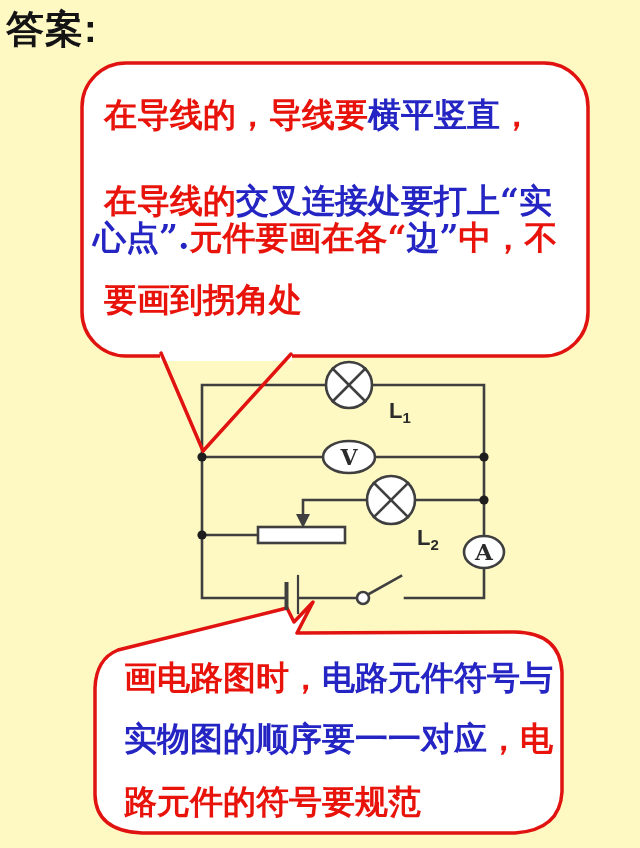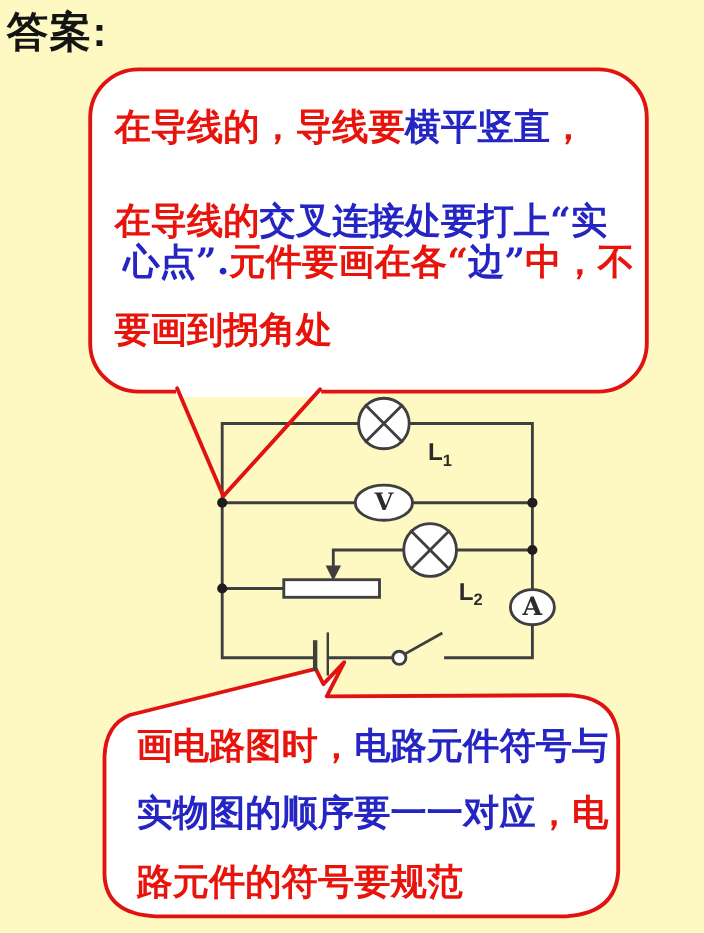--- a/index.html
+++ b/index.html
@@ -74,21 +74,21 @@
 
   <div class="page-title">答案:</div>
 
   <div>
     <div class="t-line" style="left:104px;top:96px;">
       <span style="color: rgb(232, 19, 11);">在导线的，导线要</span><span style="color: rgb(37, 37, 195); font-family: Liberation Serif, serif;">横平竖直</span><span style="color: rgb(232, 19, 11);">，</span>
     </div>
     <div class="t-line" style="left:104px;top:158px;margin-top:24px;">
       <span style="color: rgb(232, 19, 11);">在导线的</span><span style="color: rgb(37, 37, 195);">交叉连接处要打上“实</span>
     </div>
-    <div class="t-line" style="left:112px;top:219px;">
+    <div class="t-line" style="left:93px;top:219px;">
       <span style="color: rgb(37, 37, 195);">心点”.</span><span style="color: rgb(232, 19, 11);">元件要画在各“</span><span style="color: rgb(37, 37, 195);">边”</span><span style="color: rgb(232, 19, 11);">中，不</span>
     </div>
     <div class="t-line" style="left:104px;top:281px;">
       <span style="color: rgb(232, 19, 11);">要画到拐角处</span>
     </div>
   </div>
 
   <div>
     <div class="t-line" style="left:124px;top:659px;">
       <span style="color: rgb(232, 19, 11);">画电路图时，</span><span style="color: rgb(37, 37, 195);">电路元件符号与</span>

